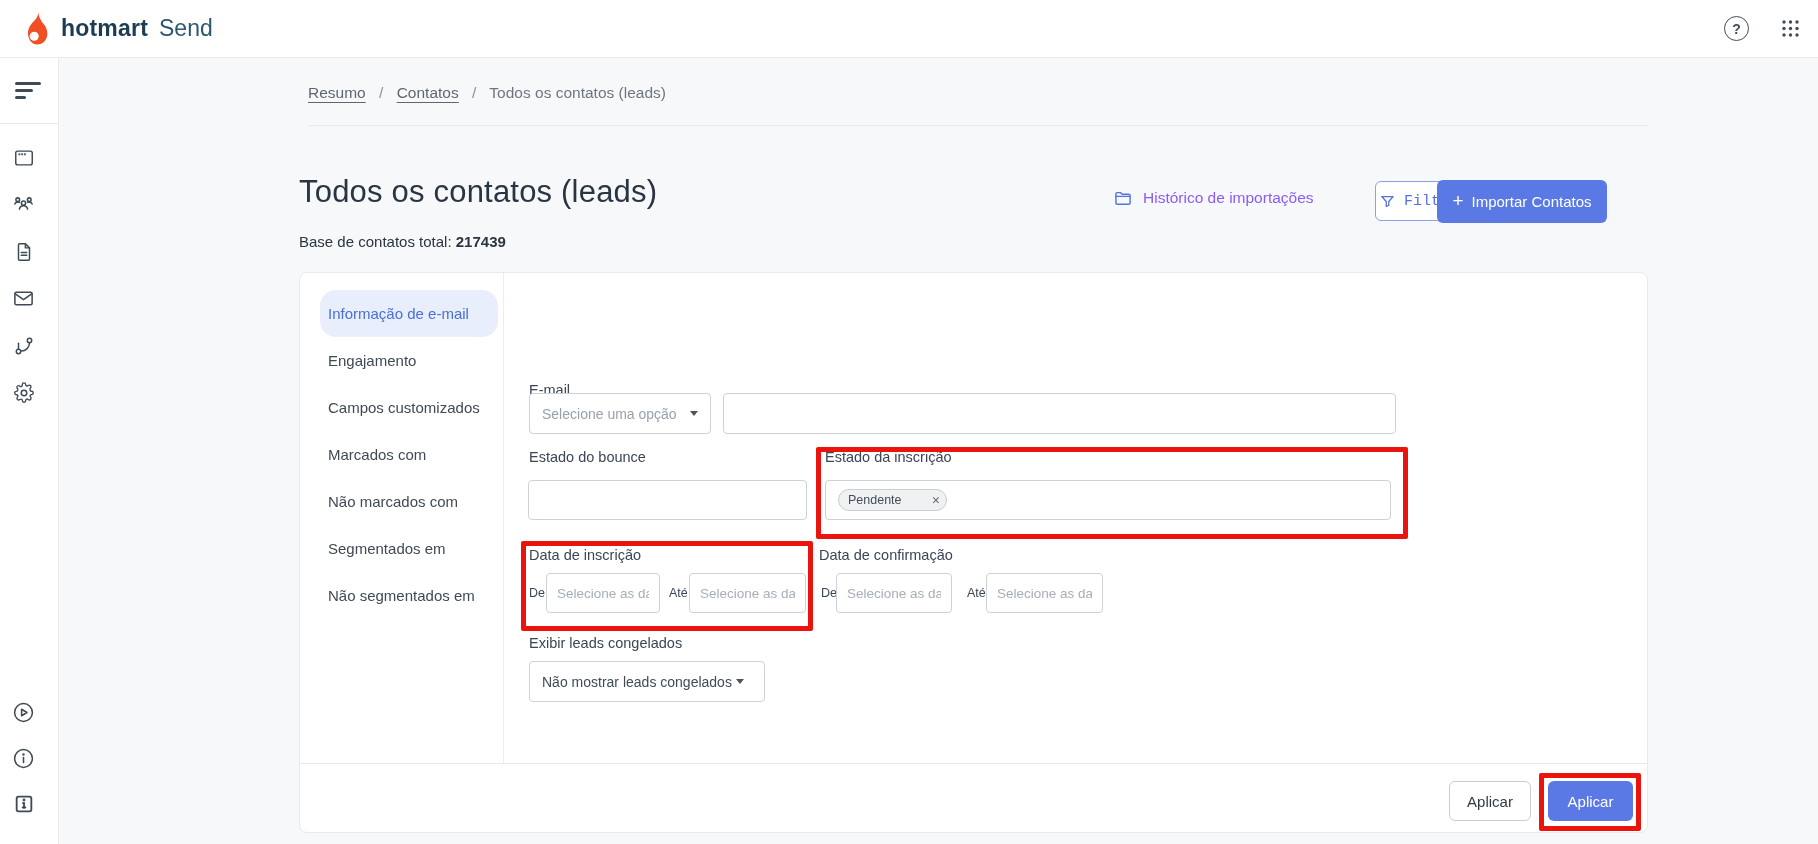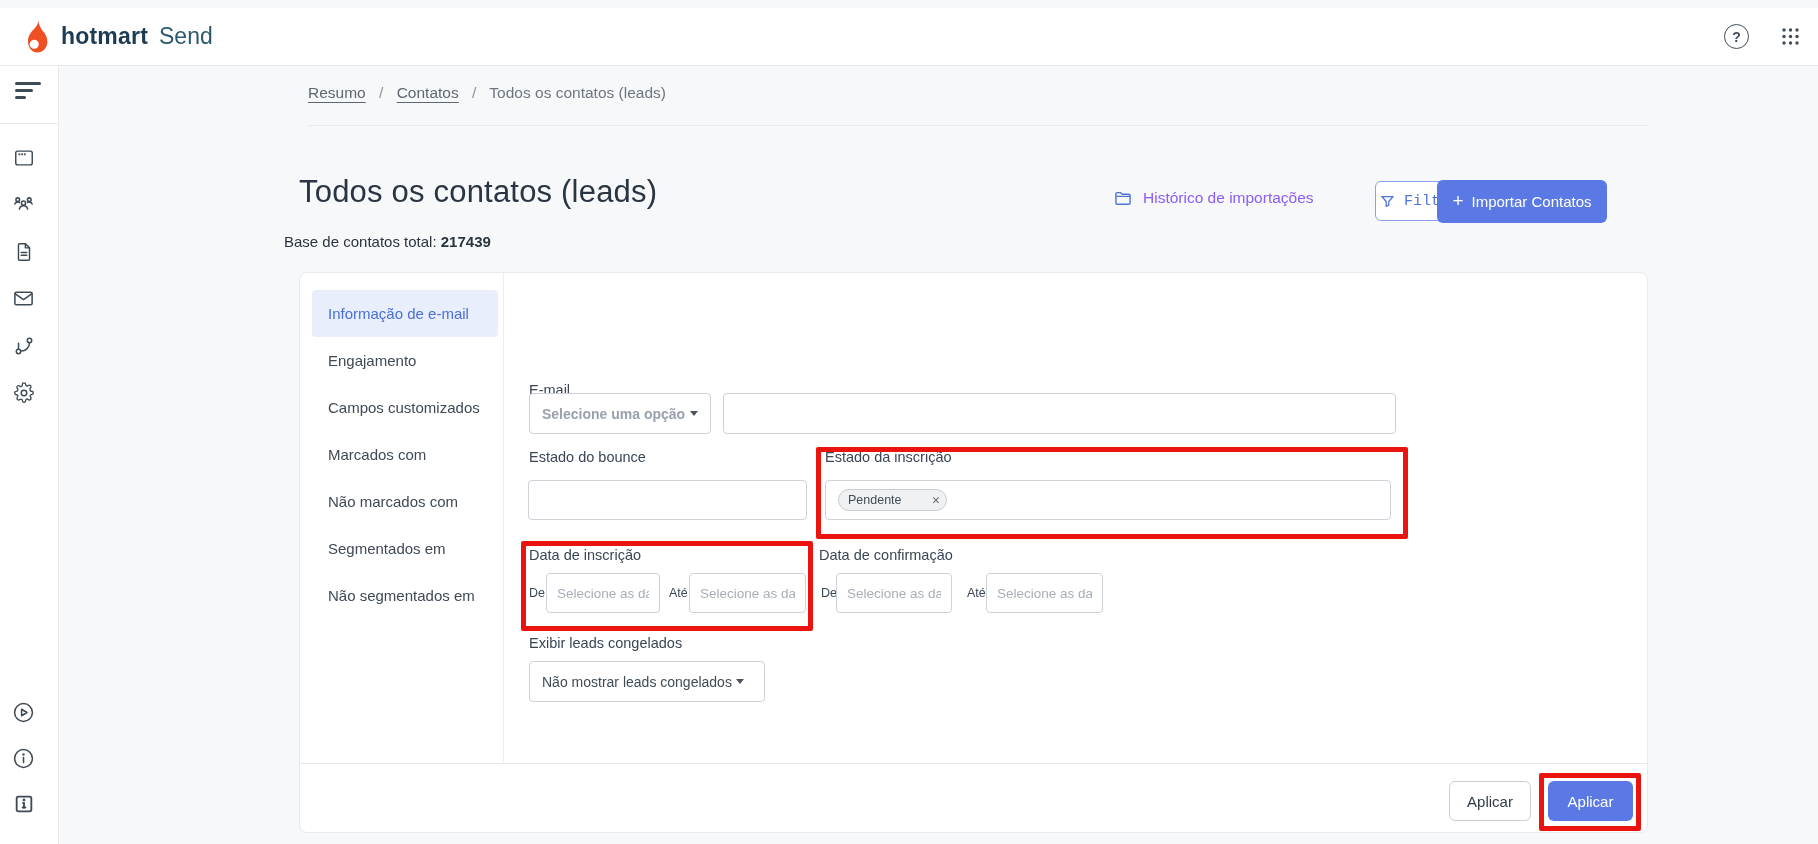--- a/index.html
+++ b/index.html
@@ -1,21 +1,21 @@
 <!DOCTYPE html>
 <html><head>
 <meta charset="utf-8">
 <style>
   * { margin:0; padding:0; box-sizing:border-box; }
   html,body { background:#f7f8fa; font-family:"Liberation Sans","DejaVu Sans",sans-serif; }
   #app { position:relative; width:1818px; height:844px; background:#f7f8fa; overflow:hidden; }
 
   
   .header { position:absolute; left:0; top:0; width:1818px; height:58px; background:#fff;
-            border-bottom:1px solid #e8eaed; display:flex; align-items:center; z-index:20;margin-top:8px; }
+            border-bottom:1px solid #e8eaed; display:flex; align-items:center; z-index:20; }
   .brand { display:flex; align-items:center; padding-left:22px; gap:9px; }
   .brand-bold { font-size:23px; font-weight:700; color:#1d3c53; letter-spacing:.2px; }
   .brand-light { font-size:23px; font-weight:400; color:#2c586e; margin-left:2px; }
   .header-right { margin-left:auto; display:flex; align-items:center; gap:32px; padding-right:18px; }
   .help-circle { width:25px; height:25px; border:1.7px solid #414d59; border-radius:50%;
                  display:flex; align-items:center; justify-content:center; font-size:14px;
                  color:#414d59; font-weight:600; cursor:pointer; }
 
   
   .sidebar { position:absolute; left:0; top:58px; width:59px; height:786px; background:#fff;
@@ -32,48 +32,48 @@
 
   
   .breadcrumb { position:absolute; left:308px; top:84px; font-size:15.5px; color:#5d6771; }
   .breadcrumb a { color:#5d6771; text-decoration:underline; text-underline-offset:4px; cursor:pointer; }
   .crumb-sep { color:#8b949e; margin:0 9px; }
   .crumb-current { color:#6d7680; }
   .breadcrumb-line { position:absolute; left:308px; top:125px; width:1340px; height:1px; background:#e8eaed; }
 
   
   .page-title { position:absolute; left:299px; top:174px; font-size:31px; font-weight:500; color:#2a3543; letter-spacing:.2px; }
-  .base-count { position:absolute; left:284px; top:233px; font-size:15px; color:#2b3541; }
+  .base-count { position:absolute; left:299px; top:233px; font-size:15px; color:#2b3541; }
   .base-count b { font-weight:700; }
 
   .history-link { position:absolute; left:1113px; top:188px; display:flex; align-items:center; gap:10px;
                   color:#8b5cf6; font-size:15.5px; cursor:pointer; }
   .btn-filtros { position:absolute; left:1331px; top:181px; width:96px; height:40px; background:#fff;
                  border:1px solid #8aa0ea; border-radius:6px; display:flex; align-items:center; justify-content:center;
                  gap:8px; color:#5273d9; font-size:15px; cursor:pointer; }
   .btn-import { position:absolute; left:1437px; top:180px; width:170px; height:43px; background:#5b79e4;
                 border:none; border-radius:6px; display:flex; align-items:center; justify-content:center; gap:8px;
                 color:#fff; font-size:15px; font-weight:500; cursor:pointer; }
   .btn-import .plus { font-size:19px; font-weight:400; margin-top:-2px; }
 
   
   .card { position:absolute; left:299px; top:272px; width:1349px; height:561px; background:#fff;
           border:1px solid #e8eaee; border-radius:8px; }
   .menu { position:absolute; left:0; top:0; width:204px; height:490px; border-right:1px solid #ebedf0; padding-top:17px; }
-  .menu-item { height:47px; margin:0 5px 0 12px; display:flex; align-items:center; padding-left:16px;
-               font-size:15px; color:#3f4a56; border-radius:4px; cursor:pointer; }
+  .menu-item { height:47px; margin:0 5px 0 20px; display:flex; align-items:center; padding-left:8px;
+               font-size:15px; color:#3f4a56; border-radius:16px; cursor:pointer; }
   .menu-item.active { background:#e9eefc; color:#4a6fd6; }
 
   .panel-heading { position:absolute; left:229px; top:33px; font-size:17.5px; font-weight:500; color:#2f3b4c; }
   .lbl { position:absolute; font-size:14.5px; color:#3a4656; }
 
   .selectbox { position:absolute; height:41px; border:1px solid #cdd2d9; border-radius:4px; background:#fff;
                display:flex; align-items:center; padding:0 12px; cursor:pointer; }
   .selectbox .sel-text { font-size:14px; white-space:nowrap; overflow:hidden; }
-  .sel-placeholder { color:#99a1ac;font-weight:bold; }
+  .sel-placeholder { color:#99a1ac; }
   .sel-value { color:#3f4b56; }
   .caret { margin-left:auto; width:0; height:0; border-left:4.5px solid transparent;
            border-right:4.5px solid transparent; border-top:5.5px solid #4a545e; flex:none; }
 
   input.txt { position:absolute; border:1px solid #cdd2d9; border-radius:4px; background:#fff;
               font-family:inherit; font-size:14px; color:#3c4752; padding:0 12px; outline:none; }
   input.txt::placeholder { color:#a7aeb8; }
 
   .tagbox { position:absolute; left:525px; top:207px; width:566px; height:40px; border:1px solid #cdd2d9;
             border-radius:4px; background:#fff; display:flex; align-items:center; padding-left:12px; cursor:text; }

